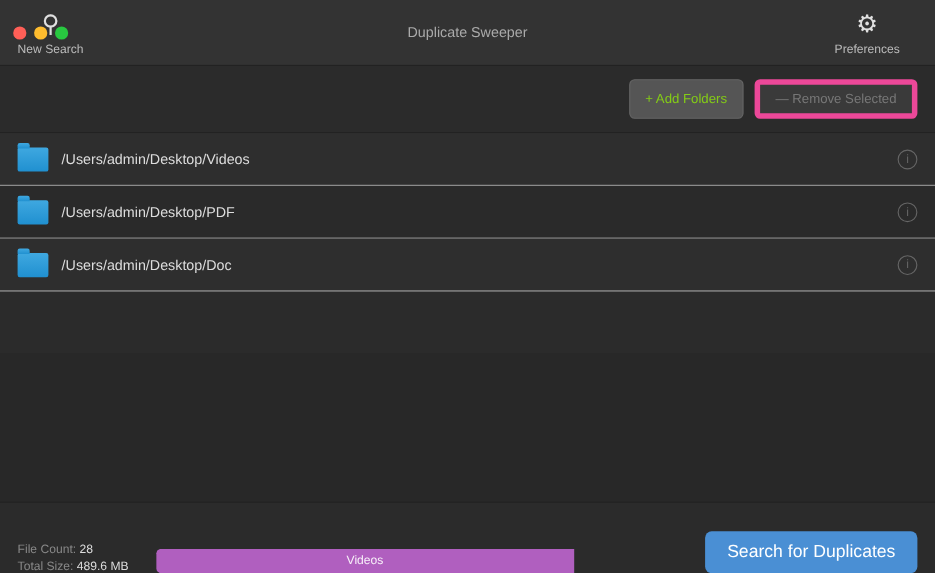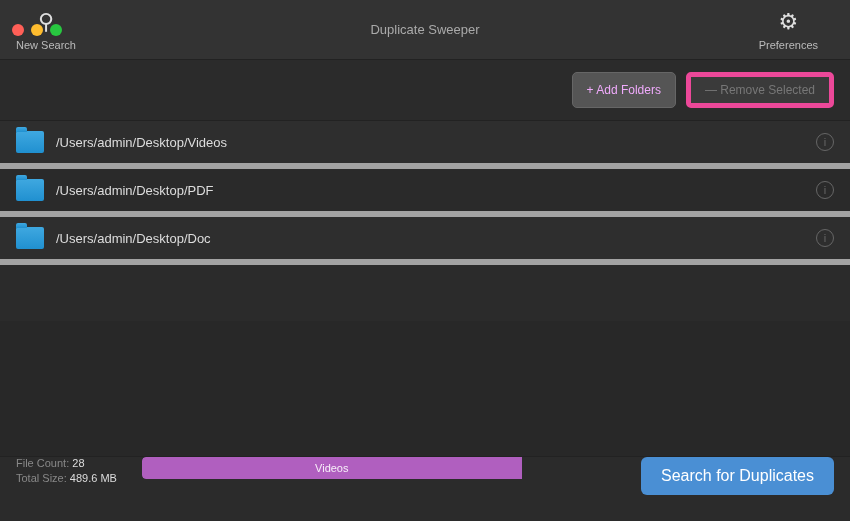--- a/index.html
+++ b/index.html
@@ -100,21 +100,21 @@
       padding: 12px 16px;
       display: flex;
       justify-content: flex-end;
       gap: 10px;
       border-bottom: 1px solid #222;
     }
 
     .btn-add-folders {
       background: #555;
       border: 1px solid #666;
-      color: #f0abfc;
+      color: #84cc16;
       padding: 6px 14px;
       border-radius: 5px;
       font-size: 12px;
       cursor: pointer;
       display: flex;
       align-items: center;
       gap: 4px;
     }
 
     .btn-remove-selected {
@@ -131,21 +131,21 @@
     .folder-list {
       flex: 1;
       overflow-y: auto;
     }
 
     .folder-row {
       display: flex;
       align-items: center;
       padding: 0 16px;
       height: 48px;
-      border-bottom: 6px solid #a3a3a3;
+      border-bottom: 1px solid #a3a3a3;
       background: #2e2e2e;
       justify-content: space-between;
     }
 
     .folder-row:nth-child(even) {
       background: #2a2a2a;
     }
 
     .folder-icon {
       width: 28px;
@@ -195,21 +195,21 @@
       background: #282828;
       min-height: 160px;
     }
 
     
     .bottom-bar {
       height: 65px;
       background: #2b2b2b;
       border-top: 1px solid #222;
       display: flex;
-      align-items: flex-start;
+      align-items: flex-end;
       padding: 0 16px;
       gap: 16px;
       position: absolute;
       bottom: 0;
       left: 0;
       right: 0;
     }
 
     .file-stats {
       display: flex;

